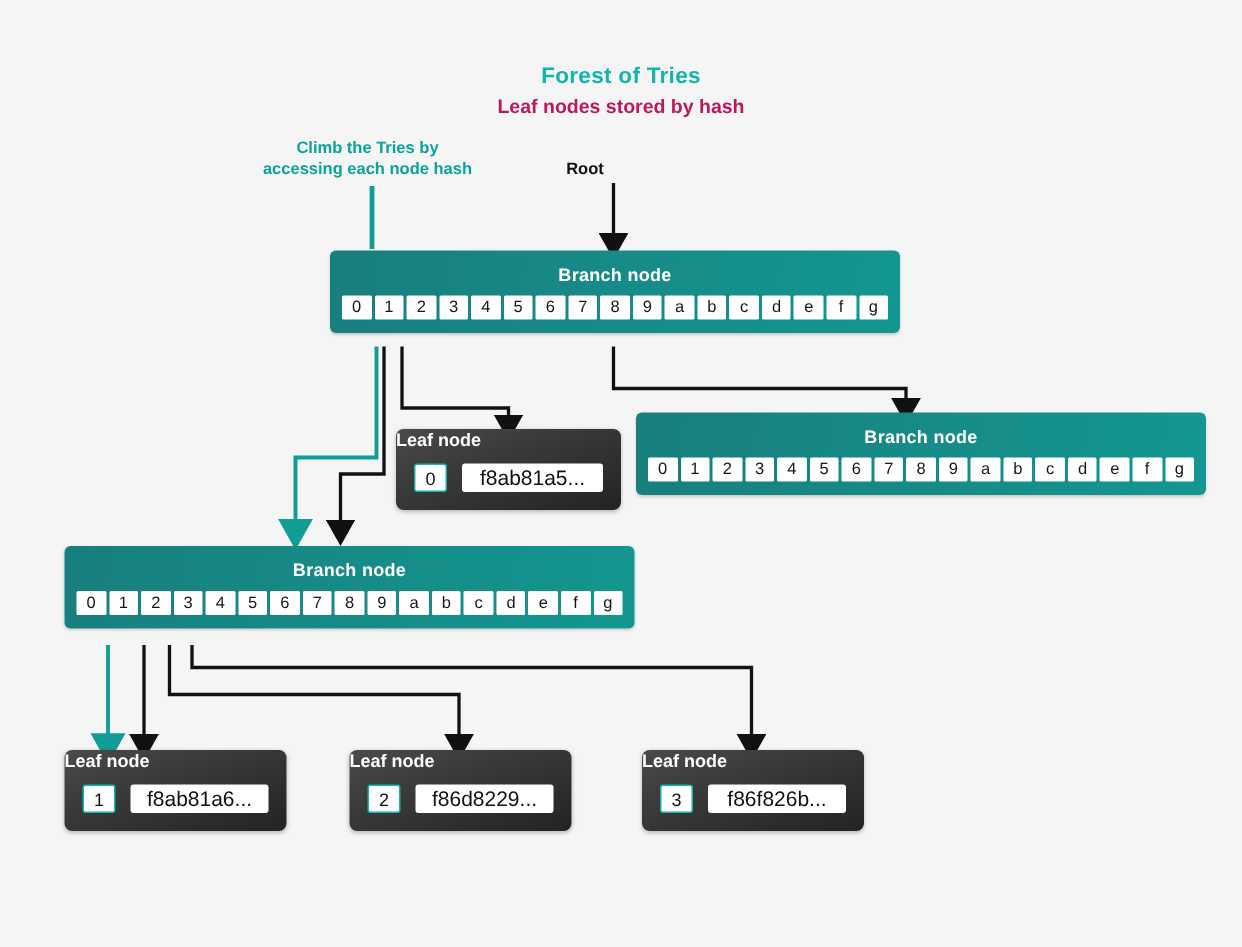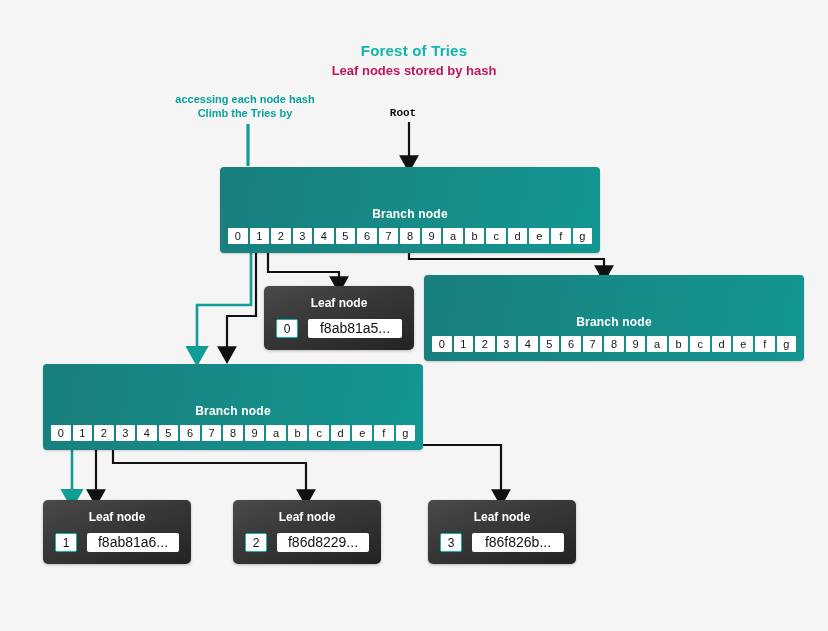--- a/index.html
+++ b/index.html
@@ -29,37 +29,37 @@
   .annot.dark{color:#111;}
 
   
   .branch{
     position:absolute;border-radius:4px;
     background:linear-gradient(100deg,#187f7e 0%,#168c88 55%,#139691 100%);
     box-shadow:0 1px 2px rgba(0,0,0,.18);
   }
   .branch .node-title{
     color:#fff;font-size:12px;font-weight:bold;text-align:center;
-    padding-top:9px;padding-bottom:7px;letter-spacing:.2px;margin-top:31px;
+    padding-top:9px;padding-bottom:7px;letter-spacing:.2px;
   }
   .cells{display:flex;gap:2px;padding:0 8px 9px 8px;}
   .cell{
     flex:1 1 0;background:#fff;color:#161616;
     font-size:11px;text-align:center;line-height:16px;height:16px;
     border-radius:1px;
   }
 
   .leaf{
     position:absolute;border-radius:5px;
     background:linear-gradient(160deg,#4a4a4a 0%,#3a3a3a 38%,#232323 100%);
     box-shadow:0 1px 3px rgba(0,0,0,.25);
   }
   .leaf .node-title{
-    color:#fff;font-size:12px;font-weight:bold;text-align:center;
-    padding-top:10px;padding-bottom:9px;
+    color:#fff;font-size:12px;font-weight:bold;text-align:left;
+    padding-bottom:9px;
   }
   .leaf-row{display:flex;align-items:center;padding:0 12px 12px 12px;gap:10px;}
   .leaf-idx{
     width:22px;height:19px;line-height:19px;text-align:center;
     background:#fff;color:#111;font-size:12px;
     border:1.5px solid #12b5ad;border-radius:2px;box-sizing:border-box;
   }
   .leaf-hash{
     flex:1;height:19px;line-height:19px;text-align:center;
     background:#fff;color:#111;font-size:14px;border-radius:2px;
@@ -69,24 +69,24 @@
 </style>
 </head>
 <body>
 
 <div id="stage">
 
   <div class="title">Forest of Tries</div>
   <div class="subtitle">Leaf nodes stored by hash</div>
 
   <div class="annot" style="left:150px;top:92px;width:190px;">
+    <div>Climb the Tries by</div>
     <div>accessing each node hash</div>
-    <div>Climb the Tries by</div>
-  </div>
-  <div class="annot dark" style="left:372px;top:106px;width:62px;font-family:Liberation Mono, monospace;">Root</div>
+  </div>
+  <div class="annot dark" style="left:359px;top:106px;width:62px;">Root</div>
 
   <svg class="wires">
     <defs>
       <marker id="ah-black" markerWidth="9" markerHeight="9" refX="1.2" refY="4.5" orient="auto">
         <path d="M0,0 L0,9 L8,4.5 z" fill="#111111"></path>
       </marker>
       <marker id="ah-teal" markerWidth="9" markerHeight="9" refX="1.2" refY="4.5" orient="auto">
         <path d="M0,0 L0,9 L8,4.5 z" fill="#0f9d96"></path>
       </marker>
     </defs>

